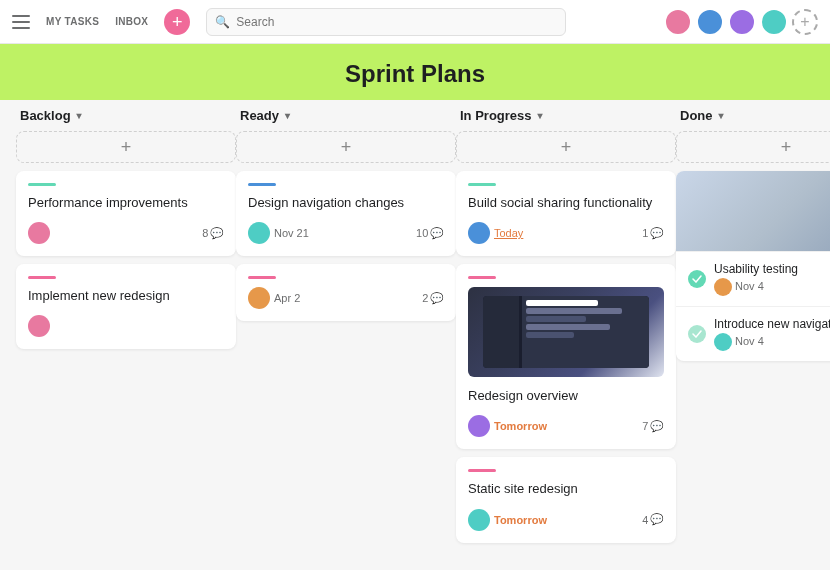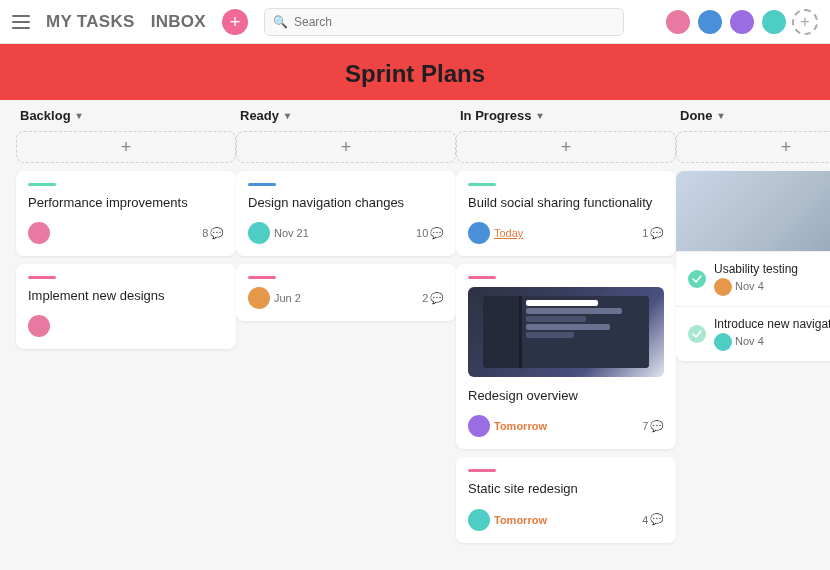--- a/index.html
+++ b/index.html
@@ -31,21 +31,21 @@
       justify-content: space-between;
       cursor: pointer;
     }
     .topnav-menu-icon span {
       display: block;
       height: 2px;
       background: #6d6e6f;
       border-radius: 1px;
     }
     .topnav-link {
-      font-size: 17px;
+      font-size: 10px;
       font-weight: 600;
       color: #6d6e6f;
       cursor: pointer;
       letter-spacing: 0.3px;
     }
     .topnav-add-btn {
       width: 26px;
       height: 26px;
       background: #f06a99;
       border-radius: 50%;
@@ -109,21 +109,21 @@
       justify-content: center;
       cursor: pointer;
       color: #aaa;
       font-size: 16px;
     }
 
     
     .page-header {
       text-align: center;
       padding: 16px 0 12px;
-      background: #ef4444;
+      background: #bef264;
     }
     .page-title {
       font-size: 24px;
       font-weight: 600;
       color: #1e1f21;
     }
 
     
     .board {
       display: flex;
@@ -374,21 +374,21 @@
         </div>
         <div class="comment-count">
           <span>8</span>
           <span>💬</span>
         </div>
       </div>
     </div>
 
     <div class="card">
       <div class="card-accent" style="background:#f06a99;"></div>
-      <div class="card-title">Implement new designs</div>
+      <div class="card-title">Implement new redesign</div>
       <div class="card-footer">
         <div class="avatar-circle av-pink" style="width:22px;height:22px;border-radius:50%;background:#e879a0;"></div>
       </div>
     </div>
   </div>
 
   <div class="column">
     <div class="column-header">
       <span>Ready</span>
       <span class="chevron">▾</span>
@@ -408,21 +408,21 @@
           <span>💬</span>
         </div>
       </div>
     </div>
 
     <div class="card">
       <div class="card-accent" style="background:#f06a99;"></div>
       <div class="card-footer">
         <div class="card-avatar-row">
           <div style="width:22px;height:22px;border-radius:50%;background:#e6984a;"></div>
-          <span class="card-date">Jun 2</span>
+          <span class="card-date">Apr 2</span>
         </div>
         <div class="comment-count">
           <span>2</span>
           <span>💬</span>
         </div>
       </div>
     </div>
   </div>
 
   <div class="column">

